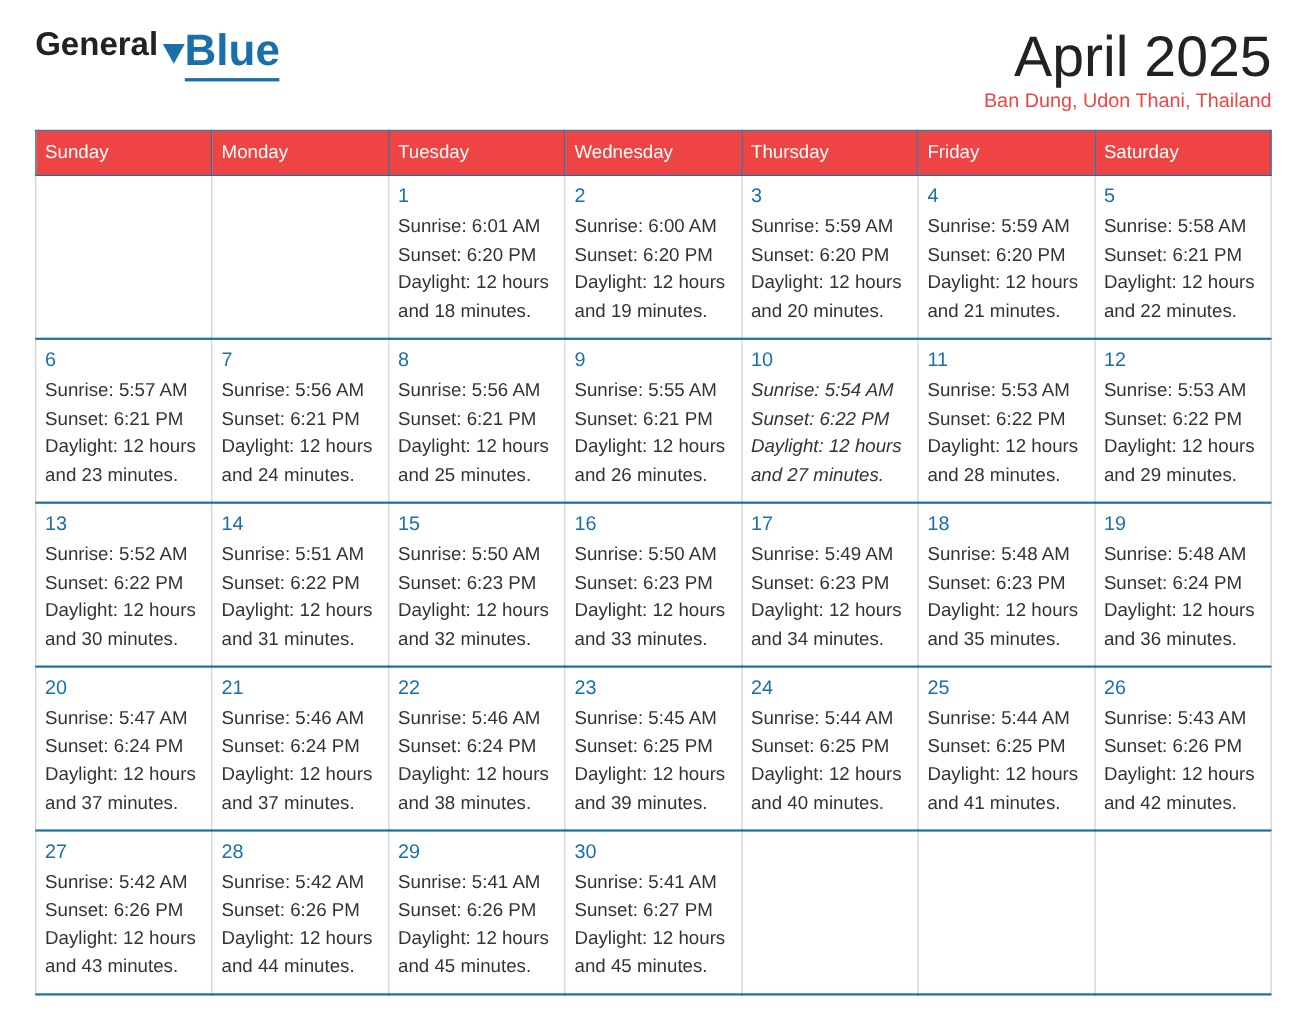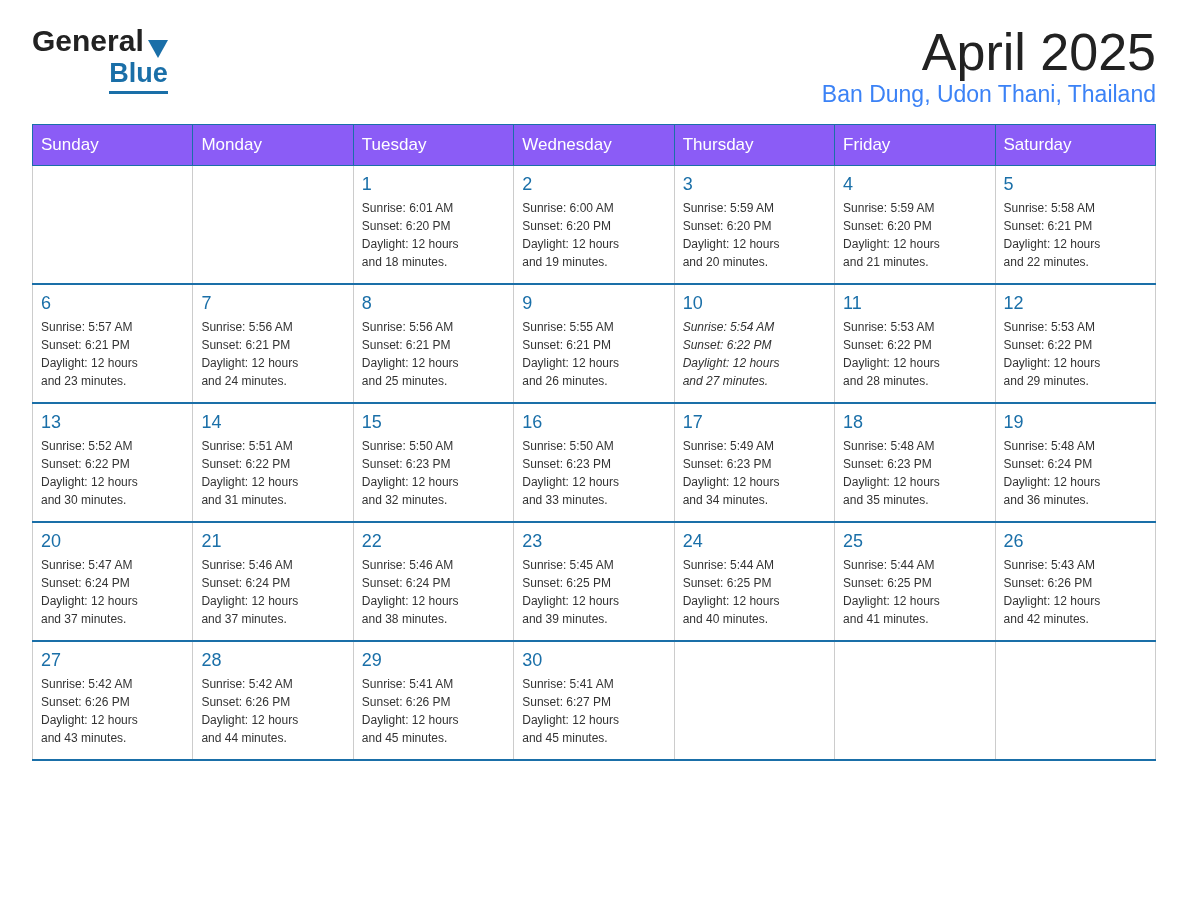--- a/index.html
+++ b/index.html
@@ -12,45 +12,45 @@
       padding: 24px 32px;
     }
     .header {
       display: flex;
       justify-content: space-between;
       align-items: flex-start;
       margin-bottom: 16px;
     }
     .logo {
       display: flex;
-      flex-direction: column;
-      align-items: flex-end;
+      flex-direction: row;
+      align-items: flex-start;
     }
     .title-block {
       text-align: right;
       margin-left: 46px;
     }
     .title-block h1 {
       font-size: 52px;
       font-weight: normal;
       color: #222;
       line-height: 1.1;
     }
     .title-block h2 {
-      font-size: 23px;
+      font-size: 18px;
       font-weight: normal;
-      color: #3b82f6;
+      color: #ef4444;
     }
     table {
       width: 100%;
       border-collapse: collapse;
       table-layout: fixed;
     }
     thead tr {
-      background-color: #8b5cf6;
+      background-color: #ef4444;
       color: #fff;
     }
     thead th {
       padding: 10px 8px;
       font-size: 17px;
       font-weight: normal;
       text-align: left;
       border: 1px solid #1a6fa8;
     }
     tbody tr {
@@ -69,38 +69,38 @@
       border-right: 1px solid #ccc;
     }
     .day-number {
       font-size: 18px;
       color: #1a6fa8;
       font-weight: normal;
       margin-bottom: 4px;
       display: block;
     }
     .day-info {
-      font-size: 12px;
+      font-size: 17px;
       color: #333;
       line-height: 1.5;
     }
     .empty-cell {
       background: #fff;
     }
     .logo-row {
       display: flex;
       align-items: center;
     }
     .logo-text-general {
       font-size: 30px;
       font-weight: bold;
       color: #222;
     }
     .logo-text-blue {
-      font-size: 27px;
+      font-size: 40px;
       font-weight: bold;
       color: #1a6fa8;
       display: flex;
       align-items: center;
     }
     .logo-underline {
       border-bottom: 3px solid #1a6fa8;
       padding-bottom: 2px;
     }
   </style>

